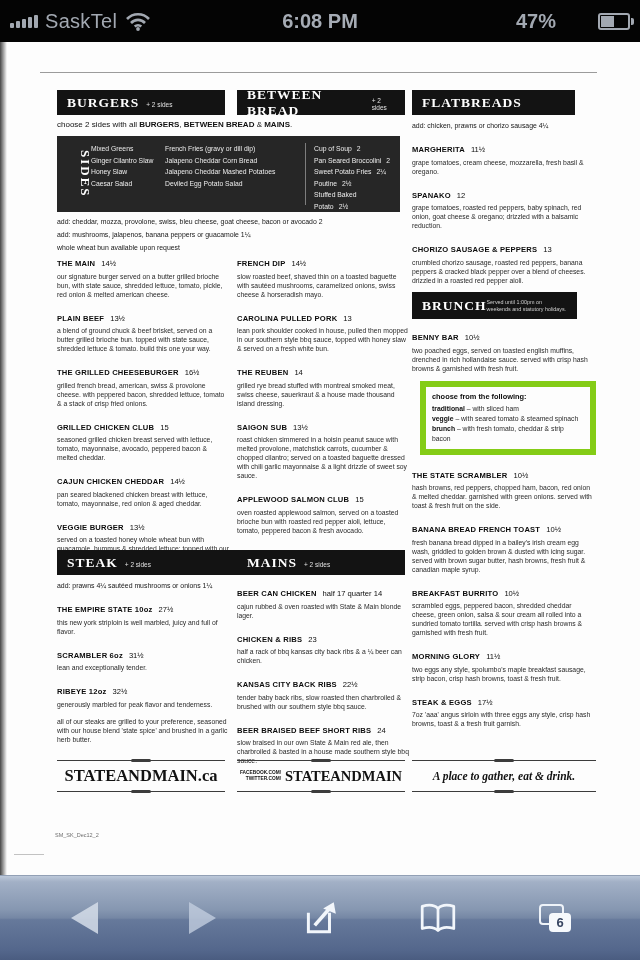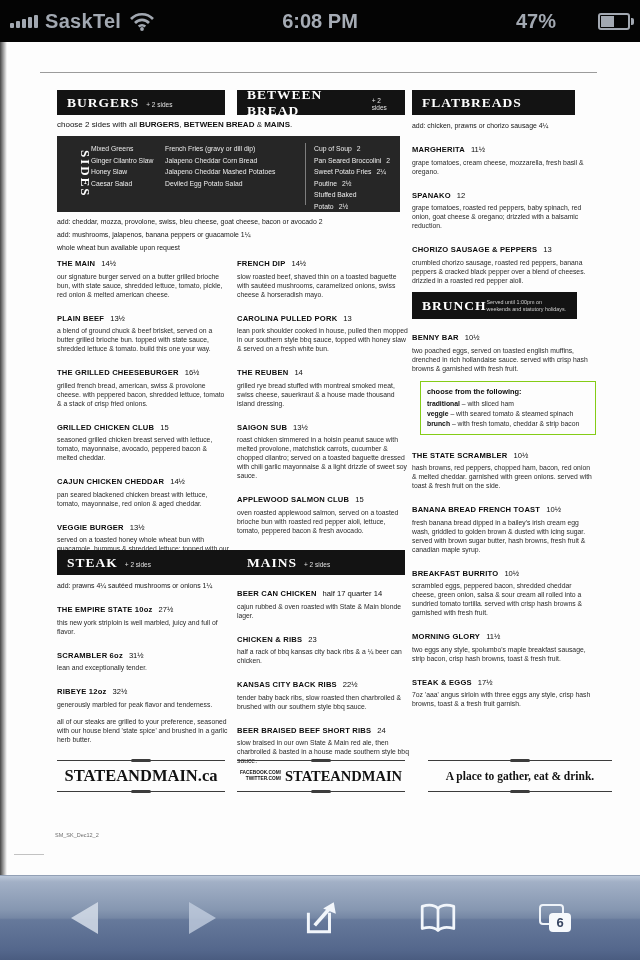--- a/index.html
+++ b/index.html
@@ -2,21 +2,21 @@
 <html><head>
 <meta charset="utf-8">
 <style>
   html,body{margin:0;padding:0;background:#000;}
   .phone{position:relative;width:640px;height:960px;overflow:hidden;background:#fff;font-family:"Liberation Sans",sans-serif;}
 
   
   .status-bar{position:absolute;left:0;top:0;width:640px;height:42px;background:#040404;display:flex;align-items:center;padding:0 10px;box-sizing:border-box;color:#a2a8b1;}
   .sig{display:flex;align-items:flex-end;gap:2px;margin-right:7px;}
   .sig i{display:block;width:4px;background:#a2a8b1;border-radius:1px;}
-  .carrier{font-size:20px;font-weight:bold;letter-spacing:.3px;}
+  .carrier{font-size:20px;font-weight:normal;letter-spacing:.3px;}
   .wifi{margin-left:8px;}
   .sb-time{position:absolute;left:0;right:0;text-align:center;font-size:20px;font-weight:bold;color:#a6acb5;}
   .sb-right{margin-left:auto;display:flex;align-items:center;z-index:2;gap:36px;}
   .batt-pct{font-size:20px;font-weight:bold;}
   .battery{position:relative;width:28px;height:13px;border:2px solid #a2a8b1;border-radius:3px;margin-left:6px;}
   .batt-fill{position:absolute;left:1px;top:1px;bottom:1px;width:47%;background:#a2a8b1;}
   .batt-cap{position:absolute;right:-6px;top:3px;width:3px;height:7px;background:#a2a8b1;border-radius:0 2px 2px 0;}
 
   
   .content{position:absolute;left:0;top:42px;width:640px;height:833px;background:#fdfdfd;overflow:hidden;color:#1c1c1c;}
@@ -48,30 +48,30 @@
   .col-steak{left:57px;top:540px;width:172px;}
   .col-mains{left:237px;top:540px;width:172px;}
 
   .add-note{font-size:6.9px;color:#161616;margin-bottom:9px;}
   .item{margin-bottom:8px;}
   .iname{font-weight:bold;font-size:7.6px;letter-spacing:.2px;color:#0c0c0c;margin-top:33px;}
   .iprice{font-size:7.6px;margin-left:6px;color:#0c0c0c;}
   .idesc{font-size:6.8px;line-height:9px;color:#2a2a2a;margin-top:1.5px;}
   .sec-note{font-size:6.8px;line-height:9px;color:#2a2a2a;margin-top:4px;}
 
-  .choose-box{border:1px solid #84cc16;margin:2px 0 9px 8px;padding:5px 6px;}
+  .choose-box{border:6px solid #84cc16;margin:2px 0 9px 8px;padding:5px 6px;}
   .choose-title{font-weight:bold;font-size:7.4px;margin-bottom:3px;color:#0c0c0c;}
   .copt{font-size:6.8px;line-height:10px;color:#2a2a2a;}
   .copt b{color:#0c0c0c;}
 
   
   .fblock{position:absolute;top:718px;}
   .fb1{left:57px;width:168px;}
   .fb2{left:237px;width:168px;}
-  .fb3{left:428px;width:184px;}
+  .fb3{left:412px;width:184px;font-style:italic;}
   .orn{position:relative;height:1px;background:#3c3c3c;}
   .orn::after{content:"";position:absolute;left:50%;top:-1px;transform:translateX(-50%);width:20px;height:3px;background:#3c3c3c;border-radius:2px;}
   .fmid{height:30px;display:flex;align-items:center;justify-content:center;}
   .site{font-family:"Liberation Serif",serif;font-weight:bold;font-size:16.5px;color:#121212;}
   .social-prefix{font-size:4.8px;line-height:5.6px;font-weight:bold;text-align:right;margin-right:4px;color:#121212;}
   .social-name{font-family:"Liberation Serif",serif;font-weight:bold;font-size:14.5px;color:#121212;}
   .tagline{font-family:"Liberation Serif",serif;font-weight:bold;font-size:11.5px;color:#121212;}
   .filecode{position:absolute;left:55px;top:790px;font-size:5.5px;color:#6d6d6d;}
   .page-mark{position:absolute;left:14px;top:812px;width:30px;height:1px;background:#c2c2c2;}
 

